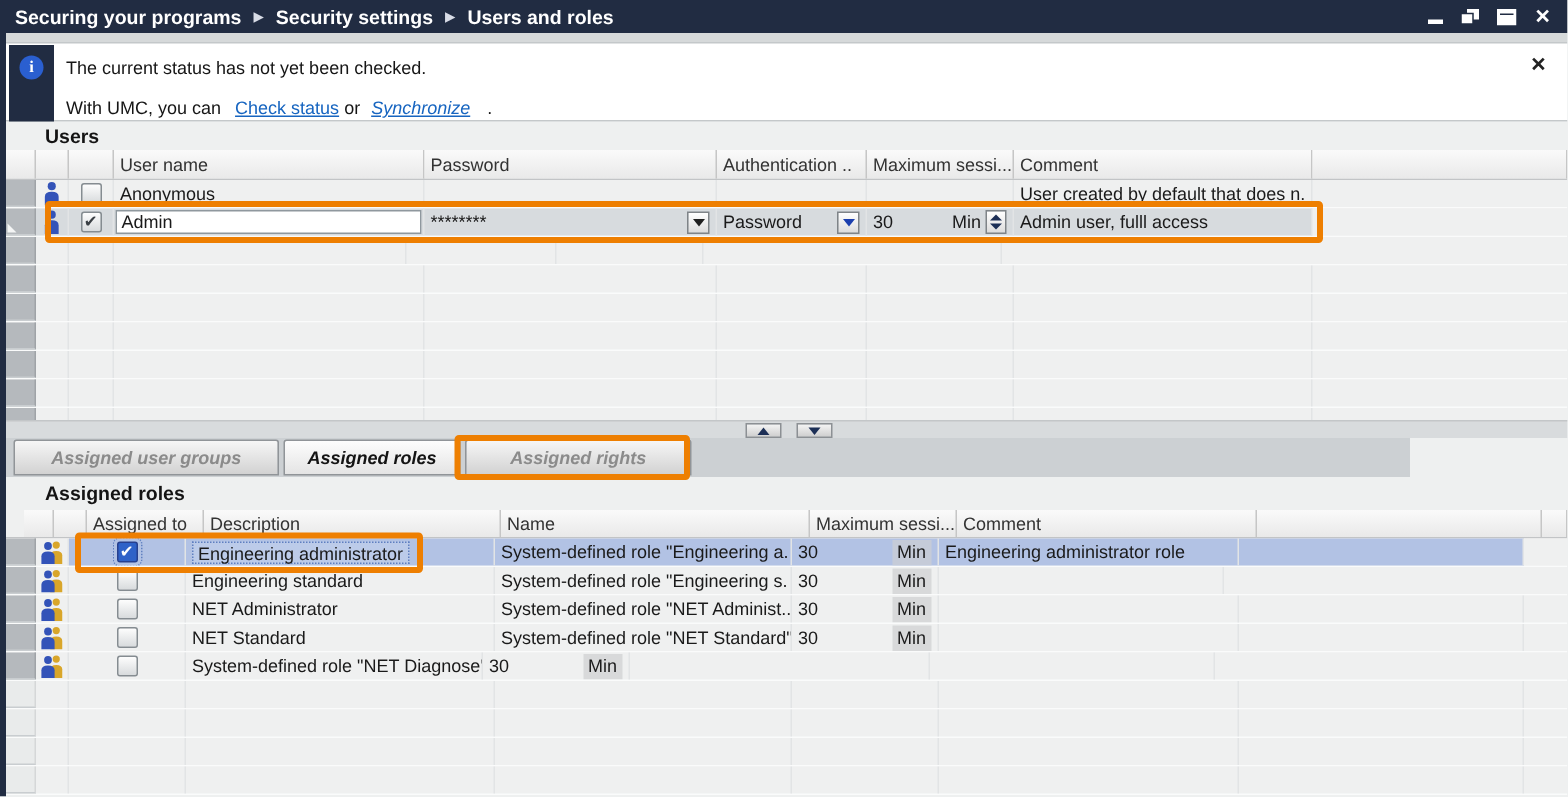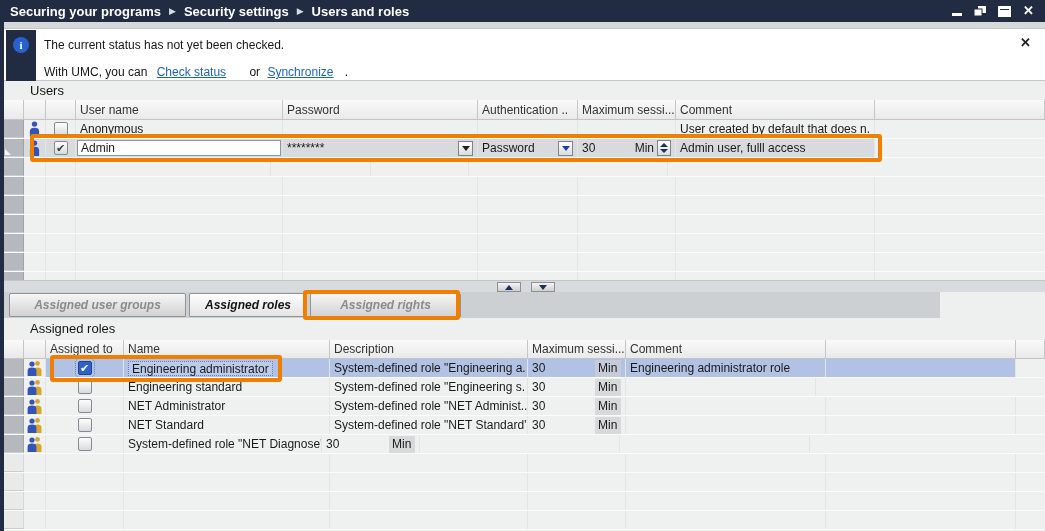--- a/index.html
+++ b/index.html
@@ -20,26 +20,26 @@
   .page-edge { position:absolute; left:0; top:22px; width:4px; height:509px; background:#212c42; }
   .top-strip { position:absolute; left:4px; top:22px; width:1041px; height:6px; background:#d6d9da; }
 
   
   .banner { position:absolute; left:4px; top:28px; width:1041px; height:53px; background:#ffffff; border-top:1px solid #c4c8ca; border-bottom:1px solid #c4c8ca; }
   .banner-strip { position:absolute; left:2px; top:1px; width:30px; height:51px; background:#212c42; display:flex; justify-content:center; }
   .info-icon { margin-top:7px; width:16px; height:16px; border-radius:50%; background:#2a5fd0; color:#fff; font-weight:bold; font-size:11px; font-family:"Liberation Serif", serif; display:flex; align-items:center; justify-content:center; }
   .banner-line1 { position:absolute; left:40px; top:9px; color:#161616; }
   .banner-line2 { position:absolute; left:40px; top:36px; color:#161616; }
   .blink { color:#1765c0; text-decoration:underline; cursor:pointer; }
-  .blink.first { margin-left:6px; margin-right:20px; }
-  .blink.second { margin-left:4px; margin-right:8px; }
+  .blink.first { margin-left:6px; margin-right:0; }
+  .blink.second { margin-left:4px; margin-right:8px;font-style:italic; }
   .banner-close { position:absolute; right:14px; top:6px; color:#222; font-size:13px; font-weight:bold; cursor:default; }
 
   
-  .section-title { position:absolute; font-weight:normal; font-size:13px; color:#141414;text-align:center; }
+  .section-title { position:absolute; font-weight:bold; font-size:13px; color:#141414;text-align:center; }
 
   
   .tbl { position:absolute; left:4px; width:1041px; overflow:hidden; }
   .trow { display:flex; height:19px; background:#eff0f0; border-bottom:1px solid #fafbfb; }
   .trow.hdr { height:20px; border-bottom:1px solid #c2c4c6; }
   .cell { height:100%; padding:0 4px; line-height:18px; white-space:nowrap; overflow:hidden; border-right:1px solid #e2e4e5; display:flex; align-items:center; }
   .hdr .cell { background:linear-gradient(#fafafa,#e9e9e9); border-right:1px solid #c6c6c6; color:#333; }
   .rowhdr { background:#b5b9bd; border-right:1px solid #9fa3a7; border-bottom:1px solid #c9cdd0; padding:0; position:relative; }
   .empty .rowhdr.lower { background:#e9ebeb; border-right:1px solid #d5d7d8; }
   .iconcell { justify-content:center; padding:0 2px; }
@@ -310,26 +310,26 @@
   <div class="tabbar">
     <div class="tab" style="left:5px; width:177px;">Assigned user groups</div>
     <div class="tab active" style="left:185px; width:118px;">Assigned roles</div>
     <div class="tab" style="left:306px; width:151px;">Assigned rights</div>
   </div>
 
   <div class="section-title" style="left:30px; top:321px;">Assigned roles</div>
 
   <div class="tbl" style="top:340px; height:191px;">
 
-    <div class="trow hdr" style="height:19px;">
+    <div class="trow hdr" style="height:19px;padding-left:12px;">
       <div class="cell w-rowhdr"></div>
       <div class="cell w-icon"></div>
       <div class="cell l-check" style="justify-content:flex-start;">Assigned to</div>
+      <div class="cell l-desc">Description</div>
       <div class="cell l-name">Name</div>
-      <div class="cell l-desc">Description</div>
       <div class="cell l-max">Maximum sessi...</div>
       <div class="cell l-comment">Comment</div>
       <div class="cell l-rest"></div>
       <div class="cell l-filler"></div>
     </div>
 
     <div class="trow row-sel">
       <div class="cell w-rowhdr rowhdr"></div>
       <div class="cell w-icon iconcell" style="background:#eff0f0;">
         <svg class="person" width="16" height="16" viewBox="0 0 16 16">

